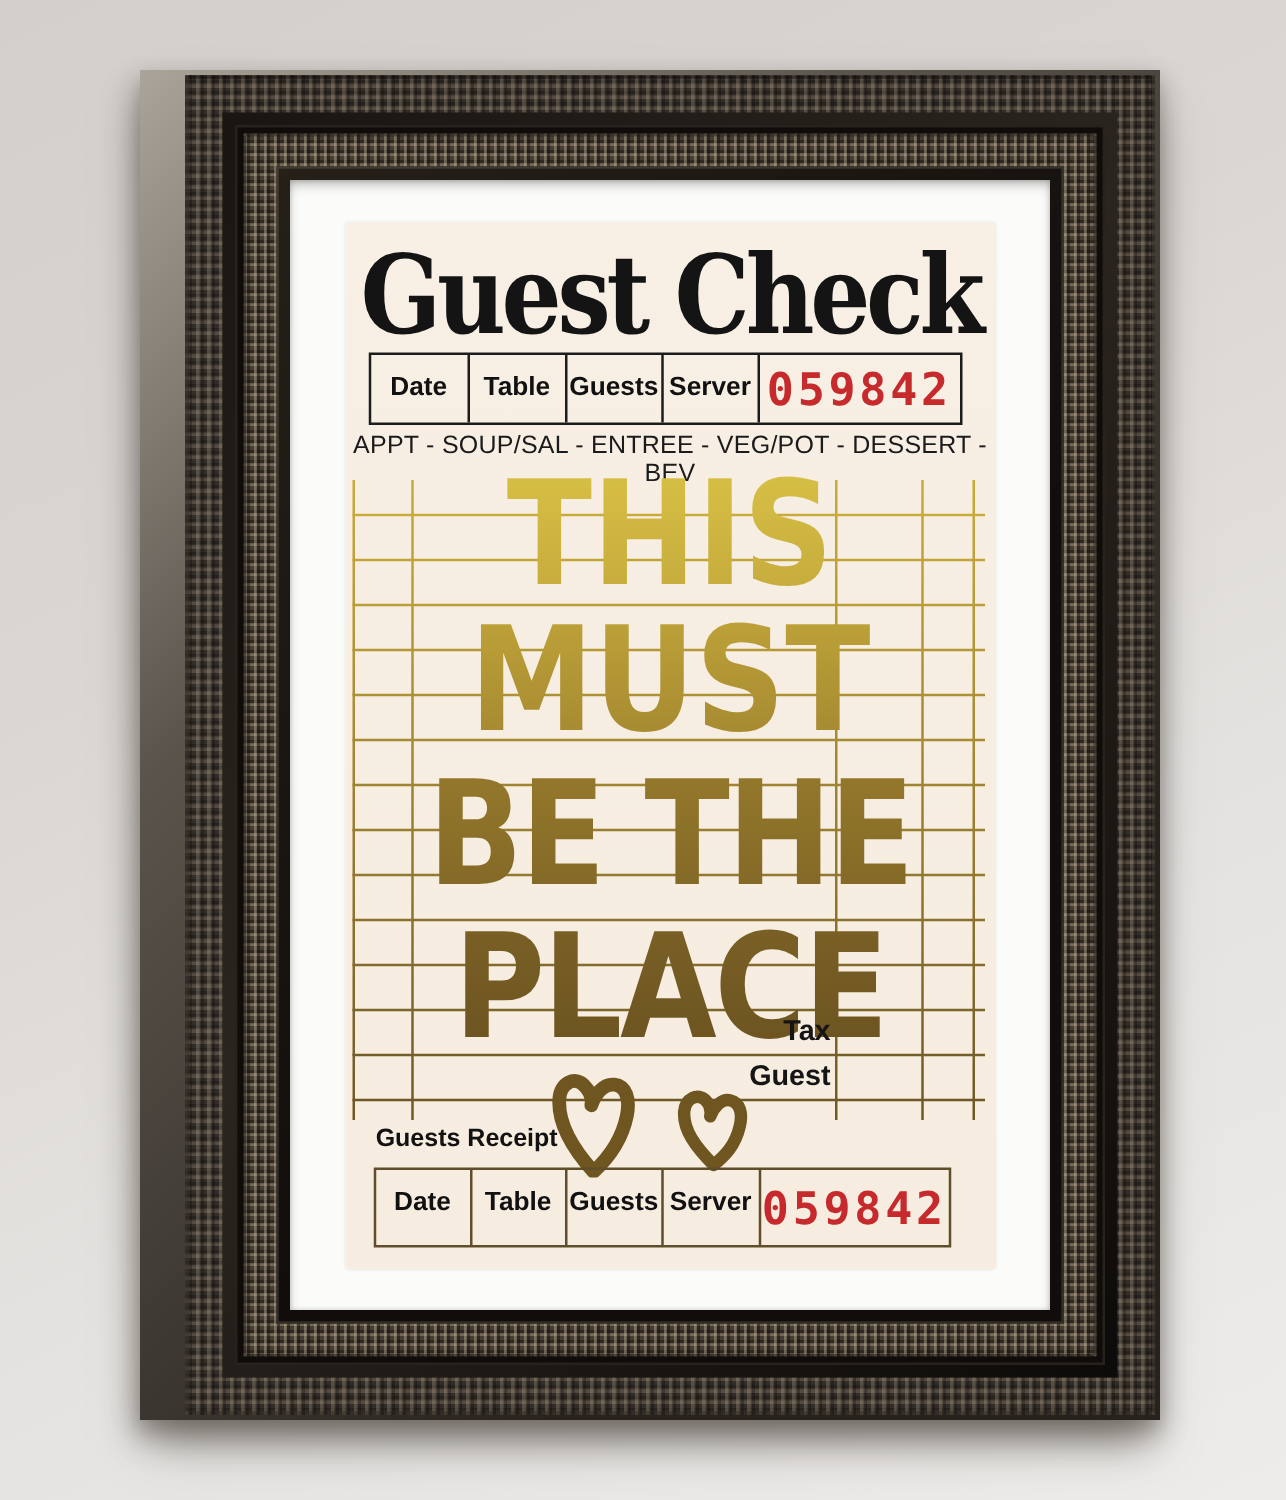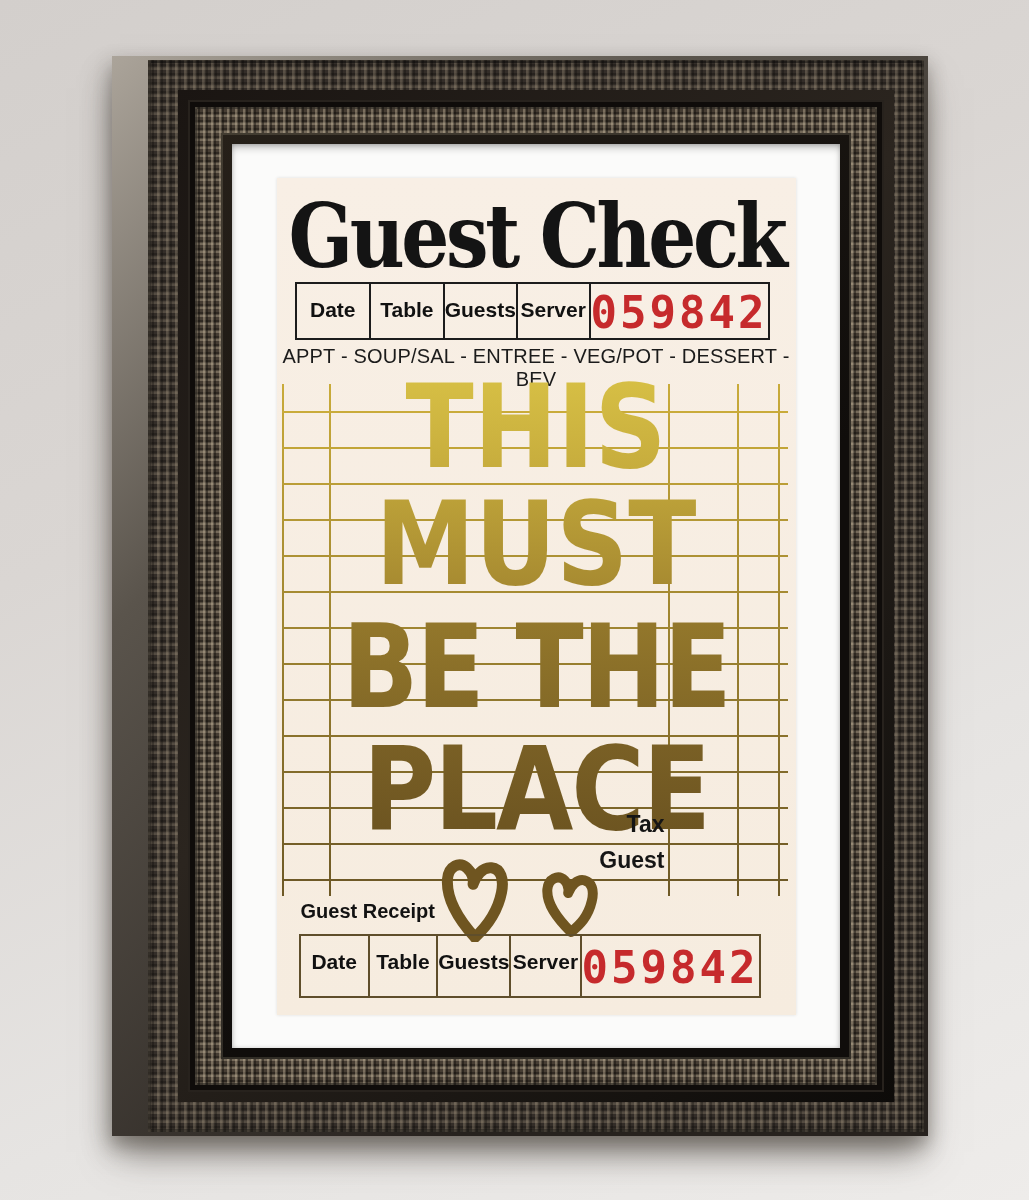--- a/index.html
+++ b/index.html
@@ -75,21 +75,21 @@
     font-weight:bold; font-size:21px; color:#111;
   }
   .check-table.bottom .cell { border-right-color:#5f4e2b; }
   .check-table.top .c0{width:79px;} .check-table.top .c1{width:78px;}
   .check-table.top .c2{width:77px;} .check-table.top .c3{width:77px;}
   .check-table.bottom .c0{width:77px;} .check-table.bottom .c1{width:76px;}
   .check-table.bottom .c2{width:77px;} .check-table.bottom .c3{width:78px;}
   .numcell {
     flex:1; display:flex; align-items:center; justify-content:center;
     font-family:"DejaVu Sans Mono", monospace; font-weight:bold;
-    font-size:44px; letter-spacing:3px; color:#c62a2c; padding-top:4px;
+    font-size:36px; letter-spacing:3px; color:#c62a2c; padding-top:4px;
   }
   .category {
     position:absolute; top:167px; left:0; right:0; text-align:center;
     font-size:20px; font-weight:500; color:#1b1b1b; letter-spacing:.2px;
   }
   
   .grid { position:absolute; left:5px; top:206px; width:506px; height:512px; }
   .grid-hline { position:absolute; left:0; width:100%; height:2px; }
   .grid-v { position:absolute; top:0; width:2px; height:100%;
             background:linear-gradient(to bottom,#c9ab3a,#6e5926); }
@@ -173,21 +173,21 @@
                   <div class="tax-label">Tax</div>
                   <div class="total-label">Guest</div>
 
                   <svg class="heart large" viewBox="0 0 74 96" fill="none">
                     <path d="M38,91 C19,70 7,48 8,28 C9,13 22,7 30,16 C35,21 37,27 36,33 C39,24 46,14 56,15 C66,16 70,27 67,42 C63,62 52,78 38,91" stroke="#6f5520" stroke-width="12" stroke-linecap="round" stroke-linejoin="round"></path>
                   </svg>
                   <svg class="heart small" viewBox="0 0 64 74" fill="none">
                     <path d="M33,69 C17,53 6,38 7,22 C8,10 19,5 26,12 C30,16 31,21 30,26 C33,18 40,10 48,12 C56,14 59,23 56,35 C52,52 43,61 33,69" stroke="#6f5520" stroke-width="11" stroke-linecap="round" stroke-linejoin="round"></path>
                   </svg>
 
-                  <div class="receipt-label">Guest Receipt</div>
+                  <div class="receipt-label">Guests Receipt</div>
 
                   <div class="check-table bottom">
                     <div class="cell c0">Date</div>
                     <div class="cell c1">Table</div>
                     <div class="cell c2">Guests</div>
                     <div class="cell c3">Server</div>
                     <div class="numcell">059842</div>
                   </div>
 
                 </div>

